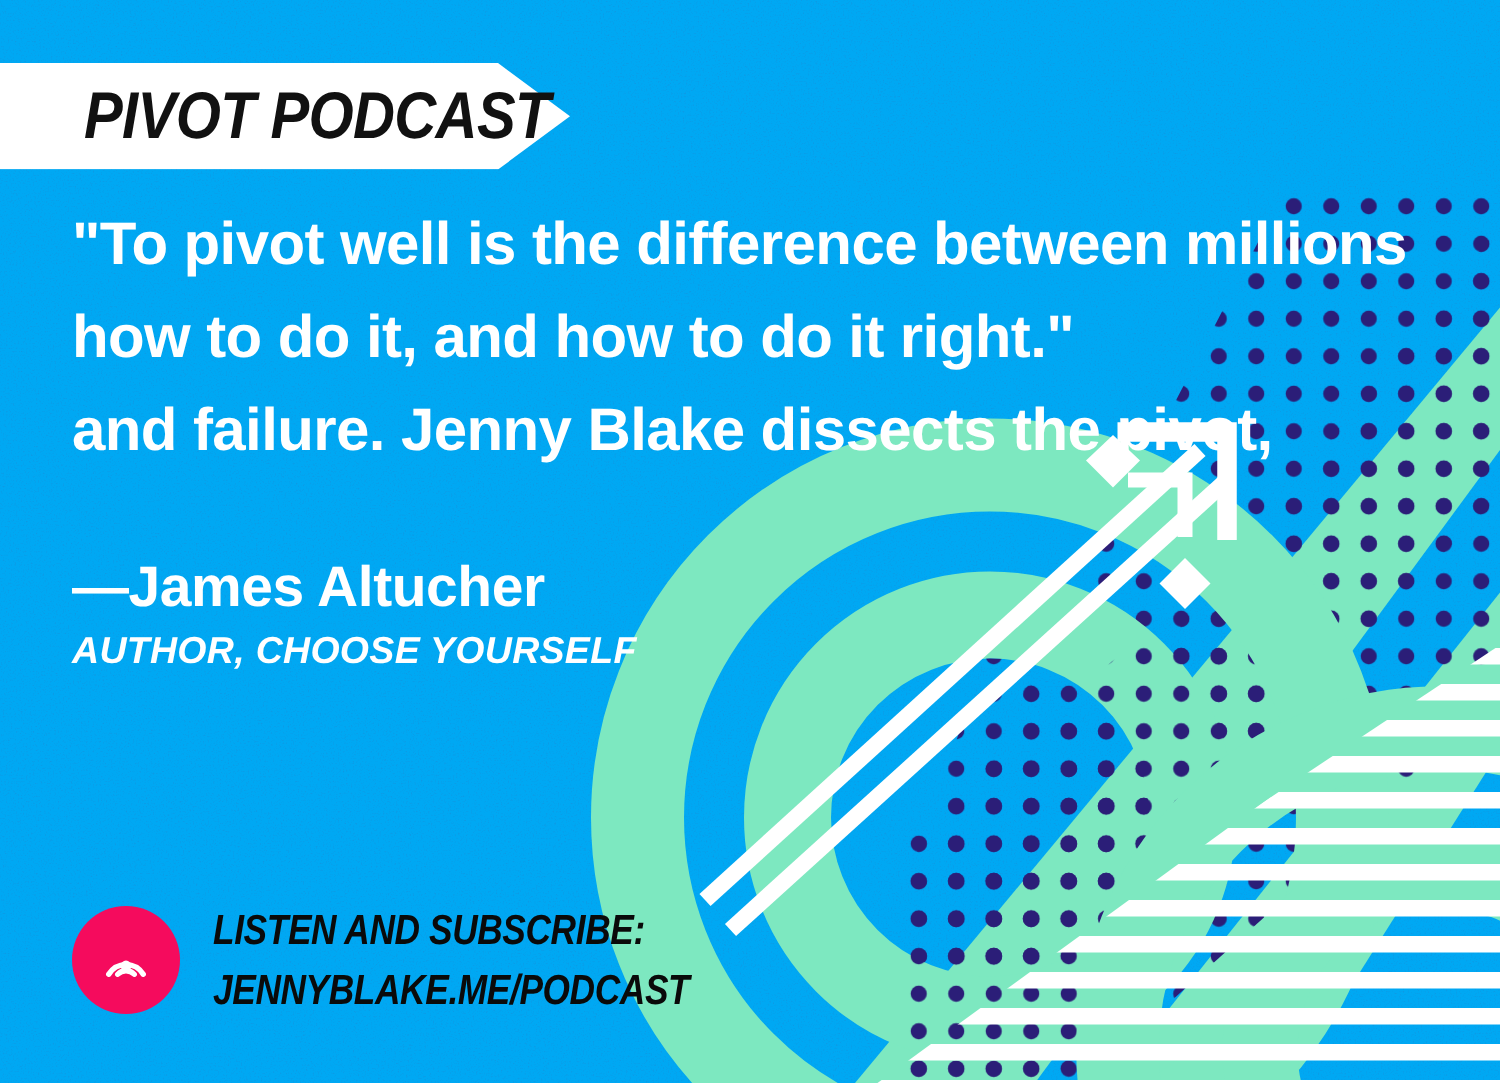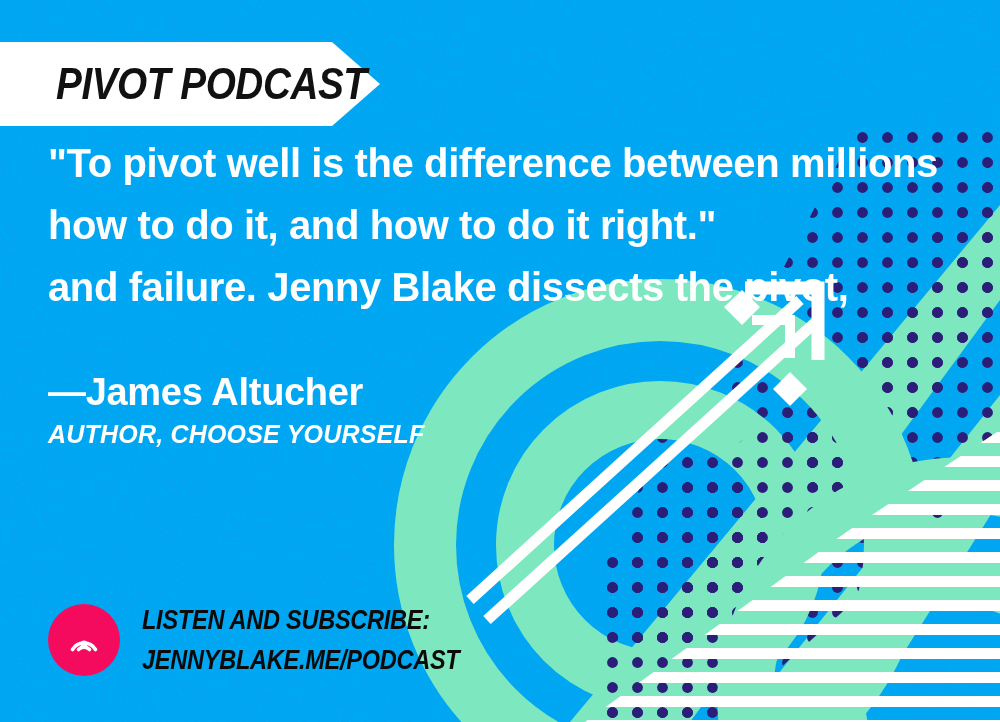--- a/index.html
+++ b/index.html
@@ -32,21 +32,21 @@
     z-index: 2;
     pointer-events: none;
   }
 
   
   #ribbon {
     position: absolute;
     left: 0;
     top: 42px;
     width: 380px;
-    height: 84px;
+    height: 71px;
     z-index: 6;
   }
   #ribbon .shape {
     position: absolute;
     inset: 0;
     background: #ffffff;
     -webkit-clip-path: polygon(0 0, 332px 0, 380px 50%, 332px 100%, 0 100%);
     clip-path: polygon(0 0, 332px 0, 380px 50%, 332px 100%, 0 100%);
   }
   #ribbon .label {

